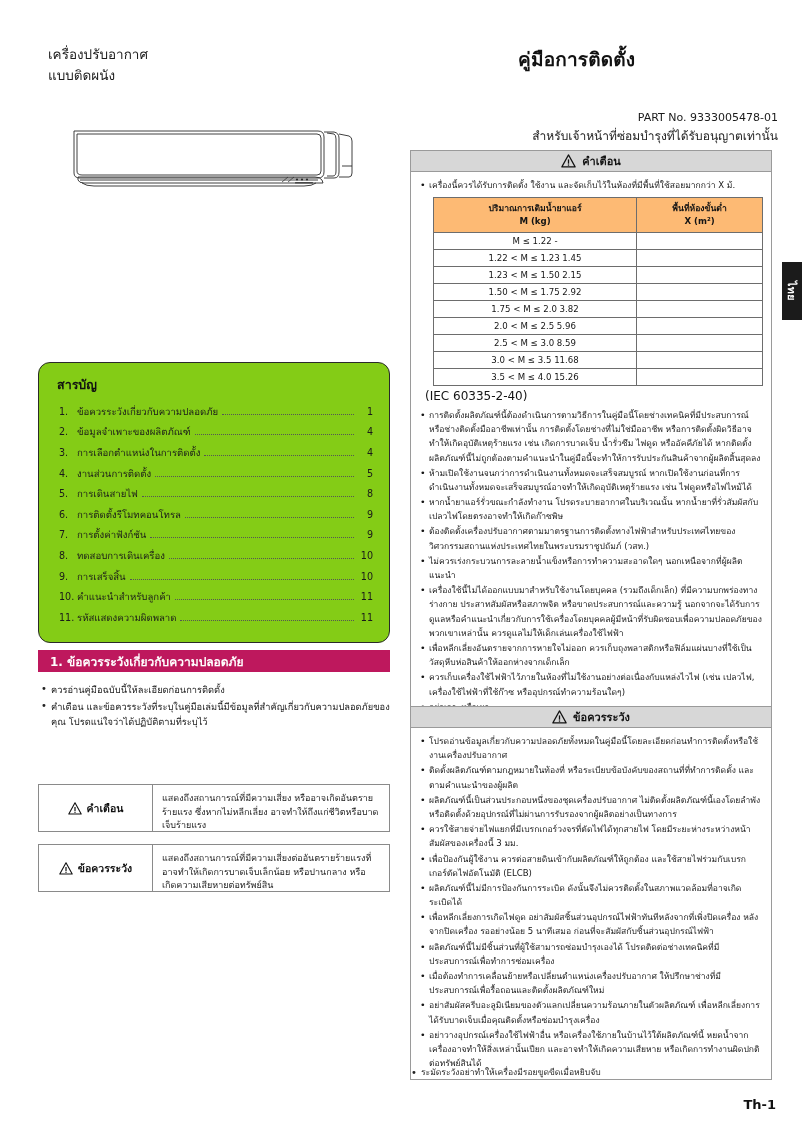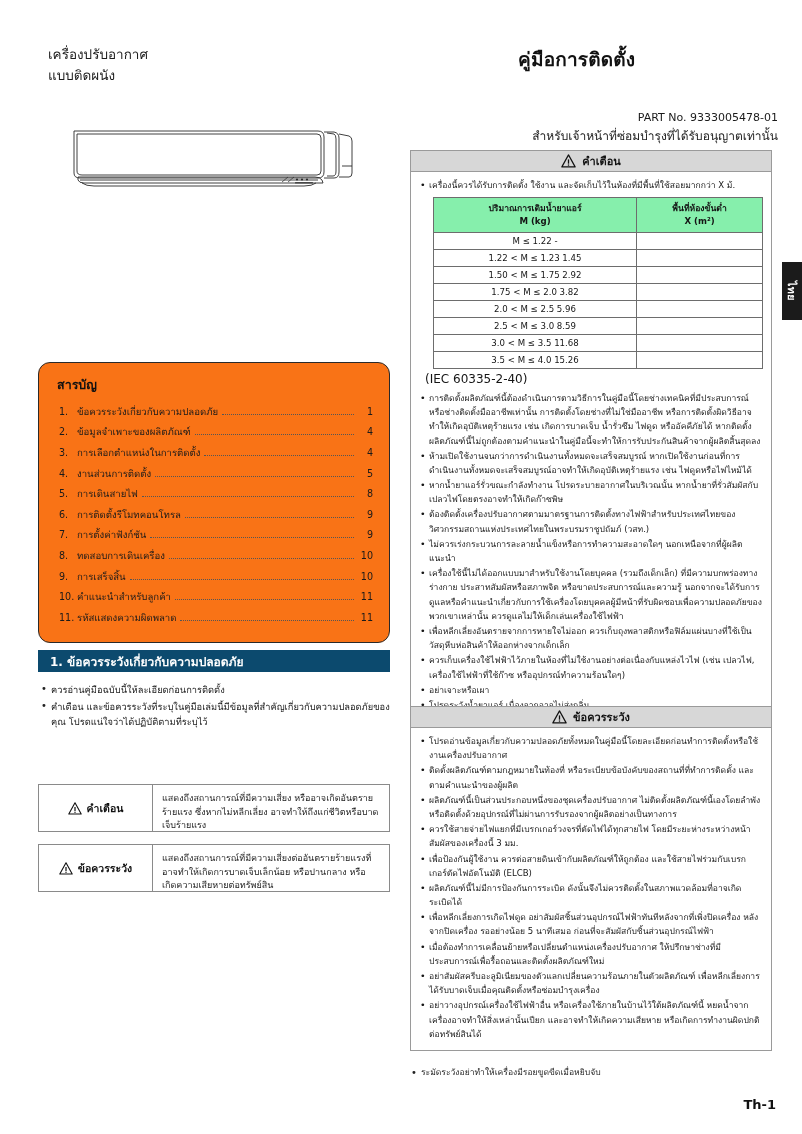--- a/index.html
+++ b/index.html
@@ -30,34 +30,34 @@
   .partno .sub { font-size:12px; }
 
   
   .product { position:absolute; left:66px; top:128px; width:300px; height:62px; }
   .product svg { display:block; }
 
   
   .toc {
     position:absolute; left:38px; top:362px; width:352px;
     border:1.3px solid #2a2a2a; border-radius:12px;
-    padding:12px 16px 14px 16px; background:#f97316;
+    padding:12px 16px 14px 16px; background:#84cc16;
   }
   .toc h2 { margin:0 0 6px 2px; font-size:12.5px; font-weight:700; color:#111; }
   .toc ol { list-style:none; margin:0; padding:0; }
   .toc li { display:flex; align-items:baseline; font-size:9.6px; color:#1a1a1a; padding:2.8px 0; }
   .toc .num { width:22px; flex:0 0 22px; text-align:left; padding-left:4px; }
   .toc .nm  { white-space:nowrap; }
   .toc .dots { flex:1 1 auto; border-bottom:1.1px dotted #555; margin:0 3px 3px 4px; min-width:8px; }
   .toc .pg  { width:16px; text-align:right; }
 
   
   .secbar {
     position:absolute; left:38px; top:650px; width:352px; height:22px;
-    background:#0c4a6e; color:#fff;
+    background:#be185d; color:#fff;
     font-size:12px; font-weight:700;
     display:flex; align-items:center; padding-left:12px;
   }
 
   
   .lbullets { position:absolute; left:40px; top:682px; width:352px; }
   .lbullets li {
     font-size:9.3px; line-height:1.62; color:#1a1a1a;
     margin-bottom:2px; list-style:none;
     position:relative; padding-left:11px;
@@ -103,21 +103,21 @@
   .rb > li::before {
     content:"•"; position:absolute; left:1px; top:-1px; font-size:9.5px;
   }
 
   
   .rtable { width:330px; margin:5px 0 3px 14px; border-collapse:collapse; }
   .rtable th, .rtable td {
     border:1px solid #6d6d6d; font-size:8.6px; text-align:center;
     color:#141414; padding:3px 4px;
   }
-  .rtable th { background:#86efac; font-weight:700; line-height:1.5; padding:4px 4px; }
+  .rtable th { background:#fdba74; font-weight:700; line-height:1.5; padding:4px 4px; }
   .rtable td { height:15px; }
   .rtable td.v { text-align:center;margin-top:20px; }
   .iec { font-size:12px; margin:3px 0 5px 6px; color:#141414; }
 
   
   .sidetab {
     position:absolute; right:0px; top:262px; width:20px; height:58px;
     background:#1b1b1b; color:#fff;
     display:flex; align-items:center; justify-content:center;
   }
@@ -316,20 +316,24 @@
         <tbody>
           <tr>
               <td class="v">M ≤ 1.22 -</td>
               <td class="v"></td>
             </tr>
           <tr>
               <td class="v">1.22 &lt; M ≤ 1.23 1.45</td>
               <td class="v"></td>
             </tr>
           <tr>
+              <td class="v">1.23 &lt; M ≤ 1.50 2.15</td>
+              <td class="v"></td>
+            </tr>
+          <tr>
               <td class="v">1.50 &lt; M ≤ 1.75 2.92</td>
               <td class="v"></td>
             </tr>
           <tr>
               <td class="v">1.75 &lt; M ≤ 2.0 3.82</td>
               <td class="v"></td>
             </tr>
           <tr>
               <td class="v">2.0 &lt; M ≤ 2.5 5.96</td>
               <td class="v"></td>
@@ -377,20 +381,21 @@
     </div>
     <div class="panel-body">
       <ul class="rb">
         <li>โปรดอ่านข้อมูลเกี่ยวกับความปลอดภัยทั้งหมดในคู่มือนี้โดยละเอียดก่อนทำการติดตั้งหรือใช้งานเครื่องปรับอากาศ</li>
         <li>ติดตั้งผลิตภัณฑ์ตามกฎหมายในท้องที่ หรือระเบียบข้อบังคับของสถานที่ที่ทำการติดตั้ง และตามคำแนะนำของผู้ผลิต</li>
         <li>ผลิตภัณฑ์นี้เป็นส่วนประกอบหนึ่งของชุดเครื่องปรับอากาศ ไม่ติดตั้งผลิตภัณฑ์นี้เองโดยลำพัง หรือติดตั้งด้วยอุปกรณ์ที่ไม่ผ่านการรับรองจากผู้ผลิตอย่างเป็นทางการ</li>
         <li>ควรใช้สายจ่ายไฟแยกที่มีเบรกเกอร์วงจรที่ตัดไฟได้ทุกสายไฟ โดยมีระยะห่างระหว่างหน้าสัมผัสของเครื่องนี้ 3 มม.</li>
         <li>เพื่อป้องกันผู้ใช้งาน ควรต่อสายดินเข้ากับผลิตภัณฑ์ให้ถูกต้อง และใช้สายไฟร่วมกับเบรกเกอร์ตัดไฟอัตโนมัติ (ELCB)</li>
         <li>ผลิตภัณฑ์นี้ไม่มีการป้องกันการระเบิด ดังนั้นจึงไม่ควรติดตั้งในสภาพแวดล้อมที่อาจเกิดระเบิดได้</li>
         <li>เพื่อหลีกเลี่ยงการเกิดไฟดูด อย่าสัมผัสชิ้นส่วนอุปกรณ์ไฟฟ้าทันทีหลังจากที่เพิ่งปิดเครื่อง หลังจากปิดเครื่อง รออย่างน้อย 5 นาทีเสมอ ก่อนที่จะสัมผัสกับชิ้นส่วนอุปกรณ์ไฟฟ้า</li>
+        <li>ผลิตภัณฑ์นี้ไม่มีชิ้นส่วนที่ผู้ใช้สามารถซ่อมบำรุงเองได้ โปรดติดต่อช่างเทคนิคที่มีประสบการณ์เพื่อทำการซ่อมเครื่อง</li>
         <li>เมื่อต้องทำการเคลื่อนย้ายหรือเปลี่ยนตำแหน่งเครื่องปรับอากาศ ให้ปรึกษาช่างที่มีประสบการณ์เพื่อรื้อถอนและติดตั้งผลิตภัณฑ์ใหม่</li>
         <li>อย่าสัมผัสครีบอะลูมิเนียมของตัวแลกเปลี่ยนความร้อนภายในตัวผลิตภัณฑ์ เพื่อหลีกเลี่ยงการได้รับบาดเจ็บเมื่อคุณติดตั้งหรือซ่อมบำรุงเครื่อง</li>
         <li>อย่าวางอุปกรณ์เครื่องใช้ไฟฟ้าอื่น หรือเครื่องใช้ภายในบ้านไว้ใต้ผลิตภัณฑ์นี้ หยดน้ำจากเครื่องอาจทำให้สิ่งเหล่านั้นเปียก และอาจทำให้เกิดความเสียหาย หรือเกิดการทำงานผิดปกติต่อทรัพย์สินได้</li>
       </ul>
     </div>
   </div>
 
   <div class="lbullets" style="left:410px; top:1066px; width:362px;">
     <ul>
       <li style="font-size:8.55px;">ระมัดระวังอย่าทำให้เครื่องมีรอยขูดขีดเมื่อหยิบจับ</li>

